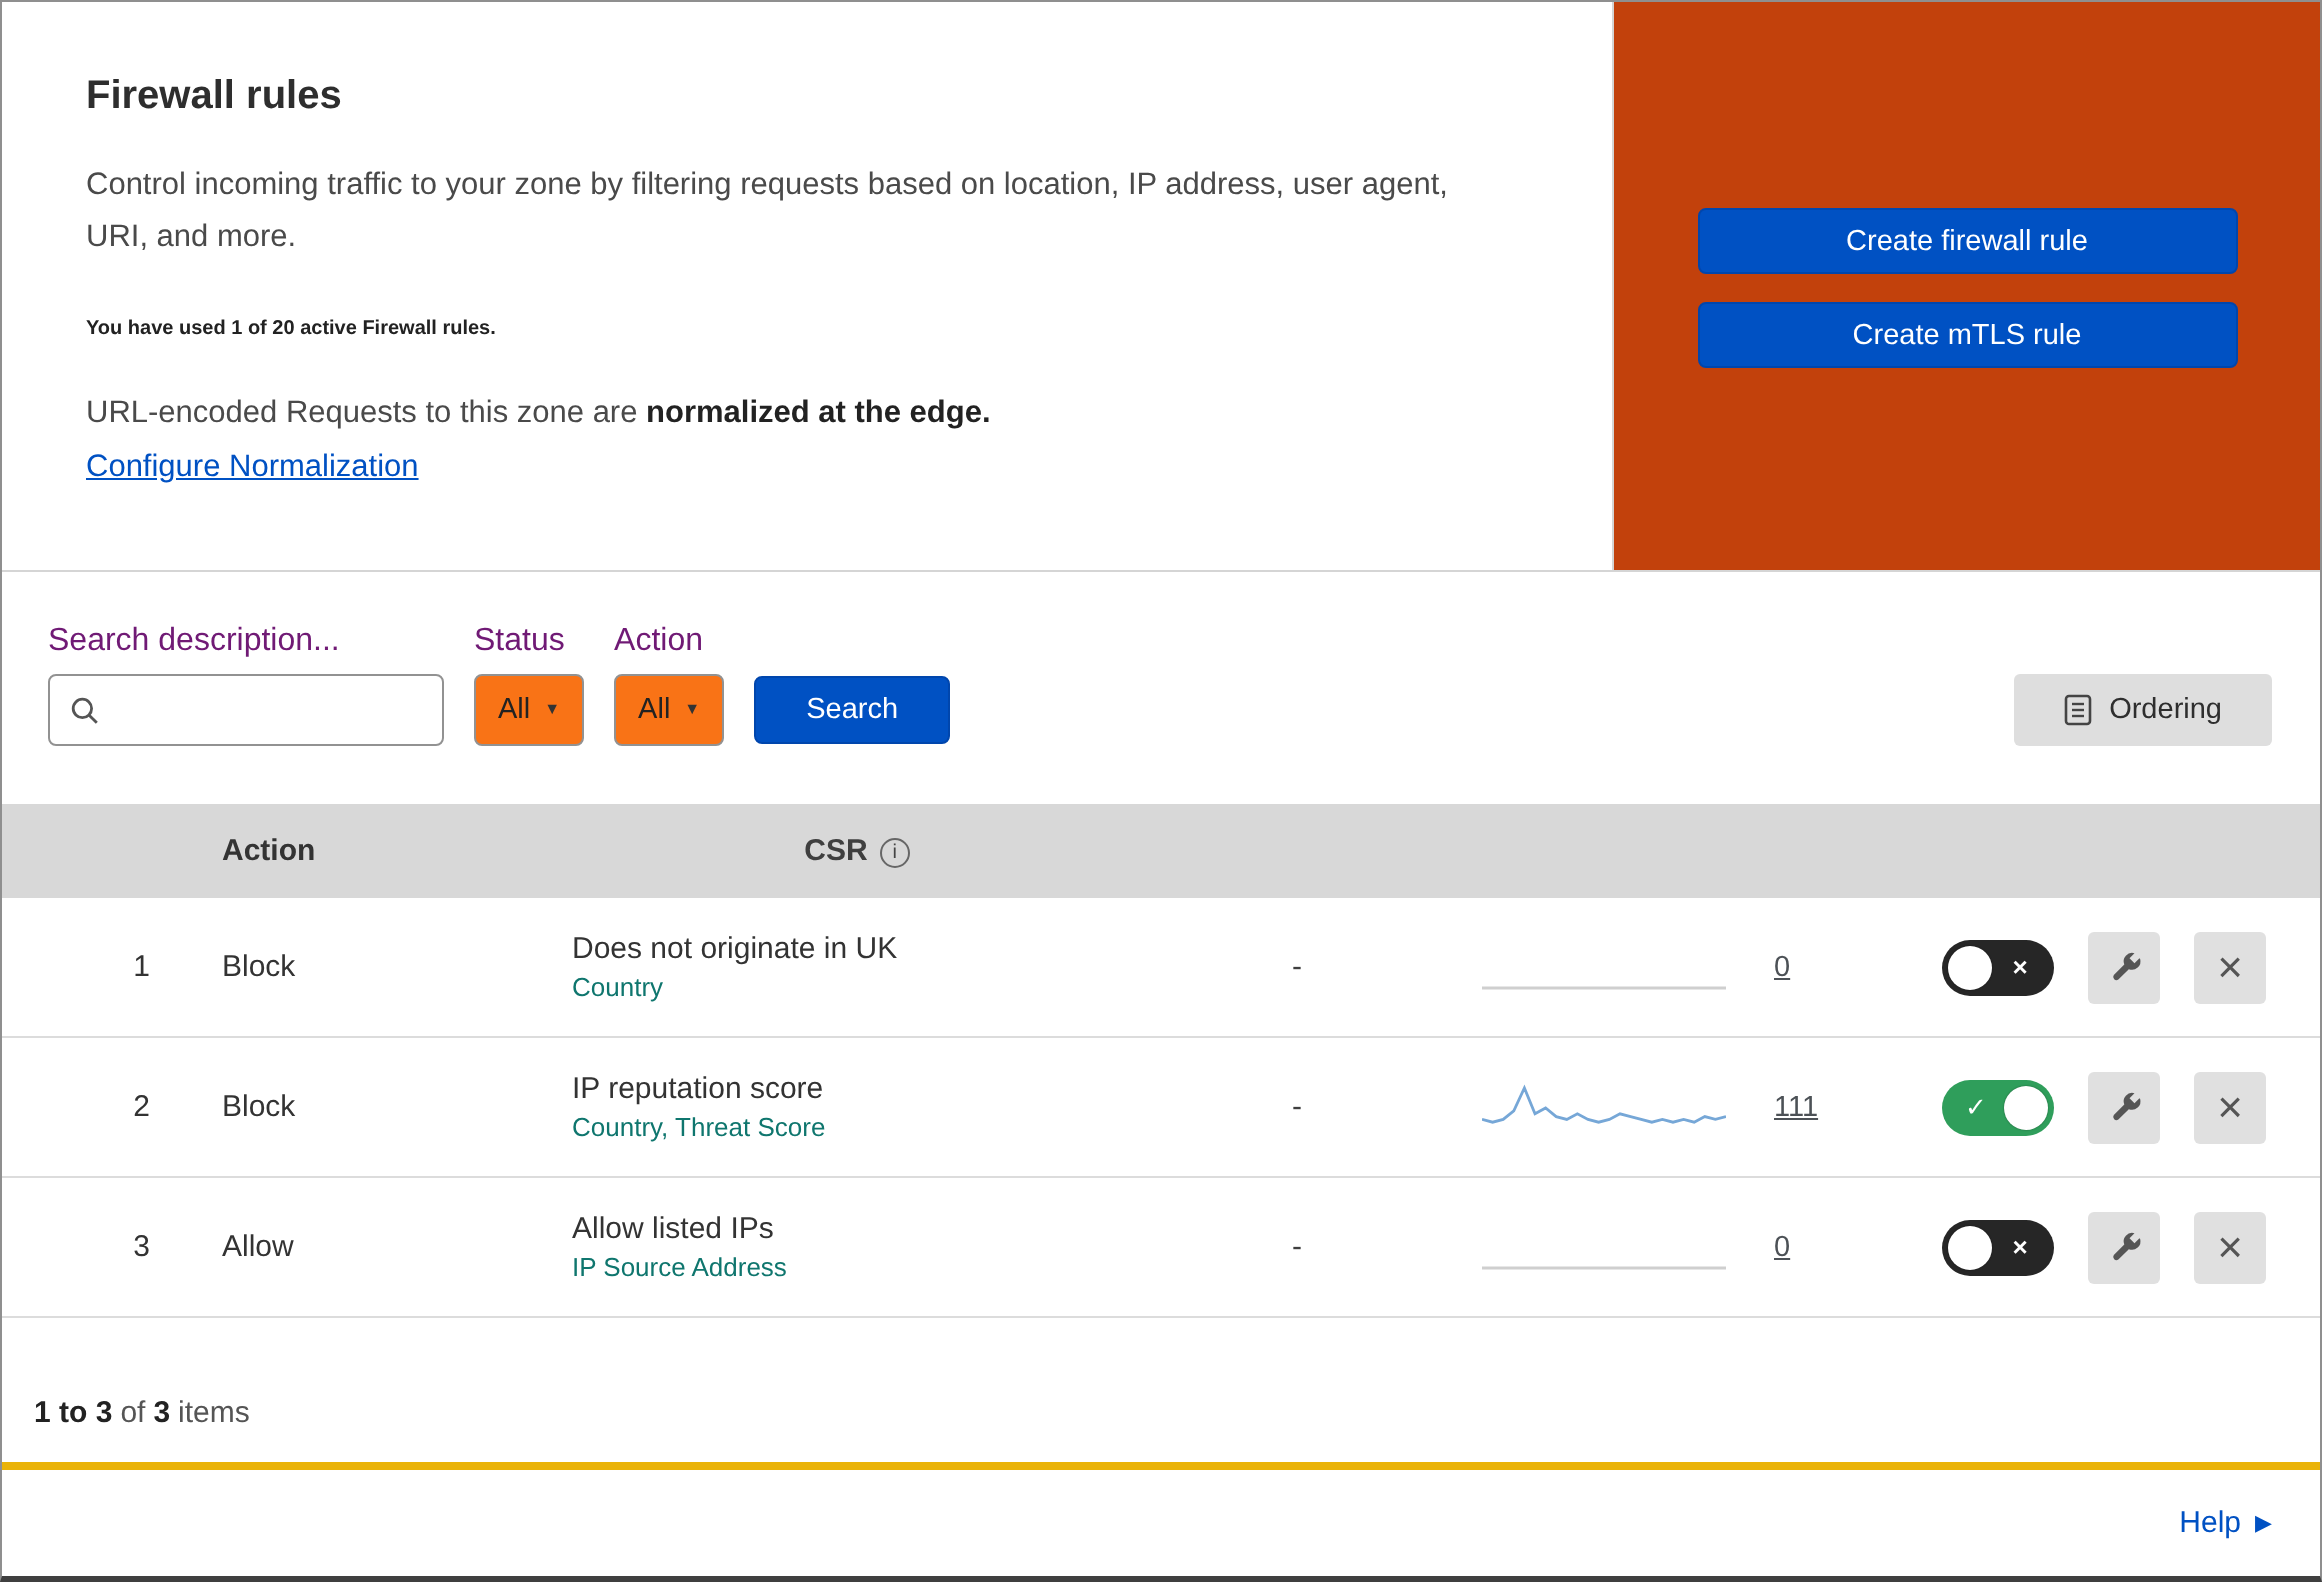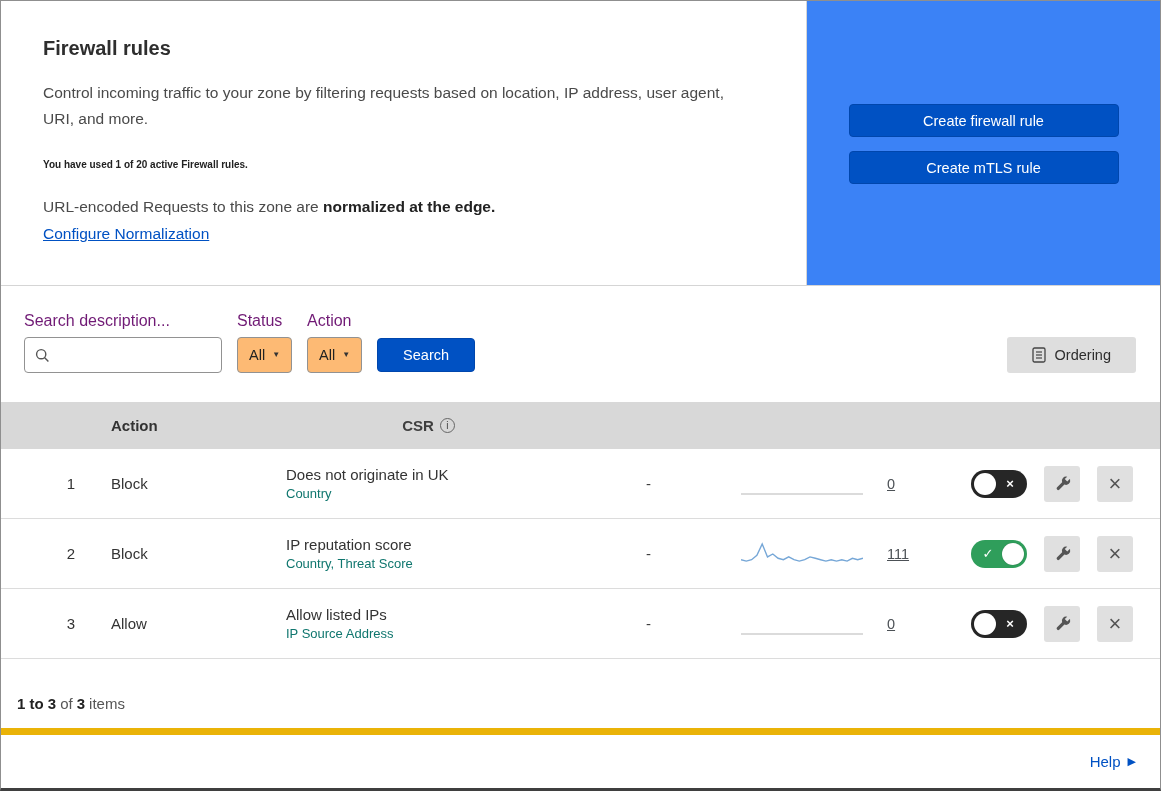--- a/index.html
+++ b/index.html
@@ -18,66 +18,66 @@
   
   .top-section { display: flex; height: 285px; border-bottom: 1px solid #d5d5d5; flex: none; }
   .intro-panel { width: 806px; flex: none; border-right: 1px solid #d5d5d5; padding: 36px 42px 0 42px; }
   .page-title { font-size: 20px; font-weight: 600; color: #2e2e2e; margin-bottom: 20px; }
   .page-desc { font-size: 15.5px; color: #4a4a4a; line-height: 1.7; max-width: 712px; margin-bottom: 26px; }
   .usage-line { font-size: 10px; font-weight: 700; color: #222; margin-bottom: 28px; }
   .norm-line { font-size: 15.5px; color: #4a4a4a; margin-bottom: 9px; }
   .norm-line strong { color: #222; }
   .text-link { font-size: 15.5px; color: #0051c3; text-decoration: underline; cursor: pointer; display: inline-block; }
 
-  .actions-panel { flex: 1; background: #3b82f6; display: flex; flex-direction: column; align-items: center; padding-top: 103px; gap: 14px; }
+  .actions-panel { flex: 1; background: #c2410c; display: flex; flex-direction: column; align-items: center; padding-top: 103px; gap: 14px; }
   .btn-primary {
     background: #0051c3; color: #fff; border: 1px solid #0046ad; border-radius: 4px;
     font-family: inherit; font-size: 14.5px; cursor: pointer;
   }
   .panel-btn { width: 270px; height: 33px; }
 
   
   .toolbar { display: flex; align-items: flex-end; padding: 0 24px 29px 23px; gap: 15px; height: 116px; flex: none; }
   .field-label { display: block; font-size: 16px; color: #701a75; margin-bottom: 7px; }
   .search-box { width: 198px; height: 36px; border: 1px solid #929292; border-radius: 4px; background: #fff; display: flex; align-items: center; padding: 0 10px; }
   .search-box input { border: none; outline: none; flex: 1; font-size: 14px; font-family: inherit; min-width: 0; background: transparent; }
-  .dropdown { height: 36px; border: 1px solid #929292; border-radius: 4px; background: #fdba74; display: inline-flex; align-items: center; gap: 7px; padding: 0 11px; font-size: 14.5px; color: #222; font-family: inherit; cursor: pointer; }
+  .dropdown { height: 36px; border: 1px solid #929292; border-radius: 4px; background: #f97316; display: inline-flex; align-items: center; gap: 7px; padding: 0 11px; font-size: 14.5px; color: #222; font-family: inherit; cursor: pointer; }
   .caret { font-size: 8px; color: #333; line-height: 1; }
   .search-btn { height: 34px; padding: 0 25px; margin-bottom: 1px; }
   .ordering-btn { margin-left: auto; height: 36px; padding: 0 25px; background: #dedede; border: none; border-radius: 3px; font-size: 14.5px; color: #2e2e2e; font-family: inherit; display: inline-flex; align-items: center; gap: 9px; cursor: pointer; }
 
   
   .grid-row { display: grid; grid-template-columns: 90px 175px 325px 115px 255px 1fr; align-items: center; }
   .thead { height: 47px; background: #d8d8d8; font-size: 15px; font-weight: 700; color: #2e2e2e; flex: none; }
   .t-row { height: 70px; border-bottom: 1px solid #dcdcdc; flex: none; background: #fff; }
   .col-index { text-align: right; padding-right: 16px; font-size: 15px; color: #333; }
   .col-action { padding-left: 20px; font-size: 15px; color: #333; }
   .col-desc { padding-left: 20px; }
   .cell-main { font-size: 15px; color: #333; margin-bottom: 3px; }
   .cell-sub { font-size: 13px; color: #0f766e; }
-  .col-csr { display: flex; align-items: center; justify-content: center; font-size: 15px; color: #3f3f3f; gap: 6px; }
+  .col-csr { display: flex; align-items: flex-end; justify-content: center; font-size: 15px; color: #3f3f3f; gap: 6px; }
   .info-icon { width: 15px; height: 15px; border: 1px solid #666; border-radius: 50%; font-size: 10px; color: #444; display: inline-flex; align-items: center; justify-content: center; font-weight: 400; cursor: pointer; }
   .col-activity { display: flex; align-items: center; padding-left: 35px; }
   .spark { display: inline-flex; width: 122px; height: 36px; }
   .count-link { margin-left: 24px; font-size: 14.5px; color: #4c5156; text-decoration: underline; cursor: pointer; }
   .col-controls { display: flex; align-items: center; justify-content: flex-end; padding-right: 27px; gap: 17px; }
 
   .toggle { width: 56px; height: 28px; border-radius: 14px; display: inline-flex; align-items: center; padding: 0 3px; cursor: pointer; flex: none; }
   .toggle .knob { width: 22px; height: 22px; border-radius: 50%; background: #fff; flex: none; box-shadow: 0 0 1px rgba(0,0,0,.4); }
   .toggle .t-icon { flex: 1; text-align: center; color: #fff; font-size: 13px; font-weight: 700; line-height: 1; }
   .toggle.off { background: #262626; }
   .toggle.on  { background: #2f9e5b; }
   .toggle.off .knob { order: 0; } .toggle.off .t-icon { order: 1; }
   .toggle.on  .t-icon { order: 0; } .toggle.on  .knob { order: 1; }
 
   .icon-btn { width: 36px; height: 36px; background: #e0e0e0; border: none; border-radius: 3px; display: inline-flex; align-items: center; justify-content: center; cursor: pointer; color: #555; flex: none; }
   .icon-btn .x-glyph { font-size: 22px; color: #555; line-height: 1; font-weight: 400; }
 
   
-  .footer-count { height: 76px; border-bottom: 7px solid #eab308; display: flex; align-items: flex-end; padding: 0 0 16px 16px; font-size: 15px; color: #555; flex: none; gap: 4px; }
+  .footer-count { height: 76px; border-bottom: 4px solid #eab308; display: flex; align-items: flex-end; padding: 0 0 16px 16px; font-size: 15px; color: #555; flex: none; gap: 4px; }
   .footer-count b { color: #222; }
   .help-row { flex: 1; display: flex; align-items: center; justify-content: flex-end; padding: 0 24px; }
   .help-link { color: #0051c3; font-size: 15px; text-decoration: none; display: inline-flex; align-items: center; gap: 7px; cursor: pointer; }
   .help-arrow { font-size: 11px; }
 </style>
 </head>
 <body>
 
 <div class="app">
 

